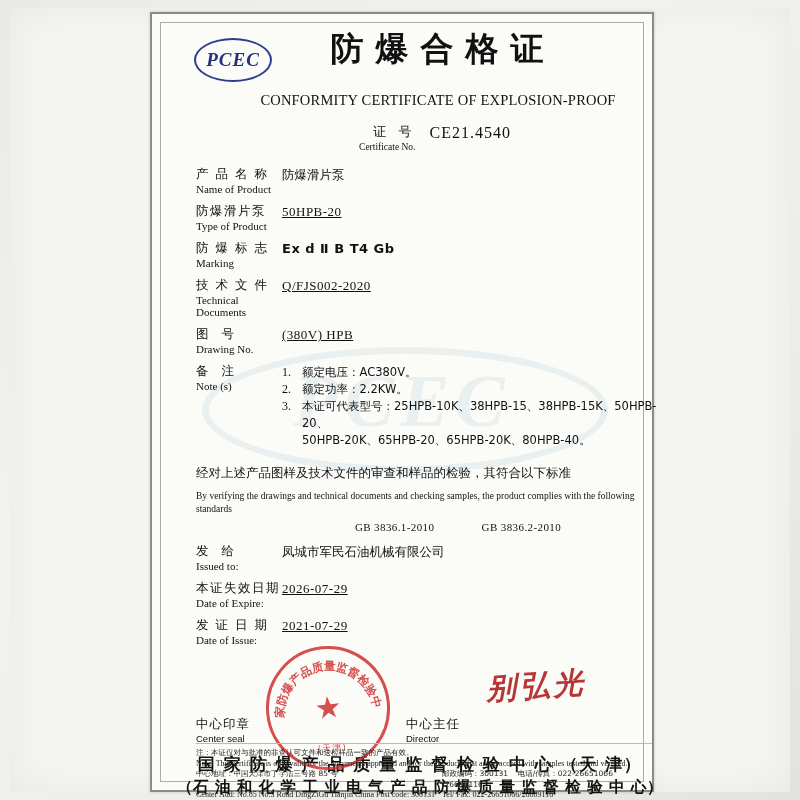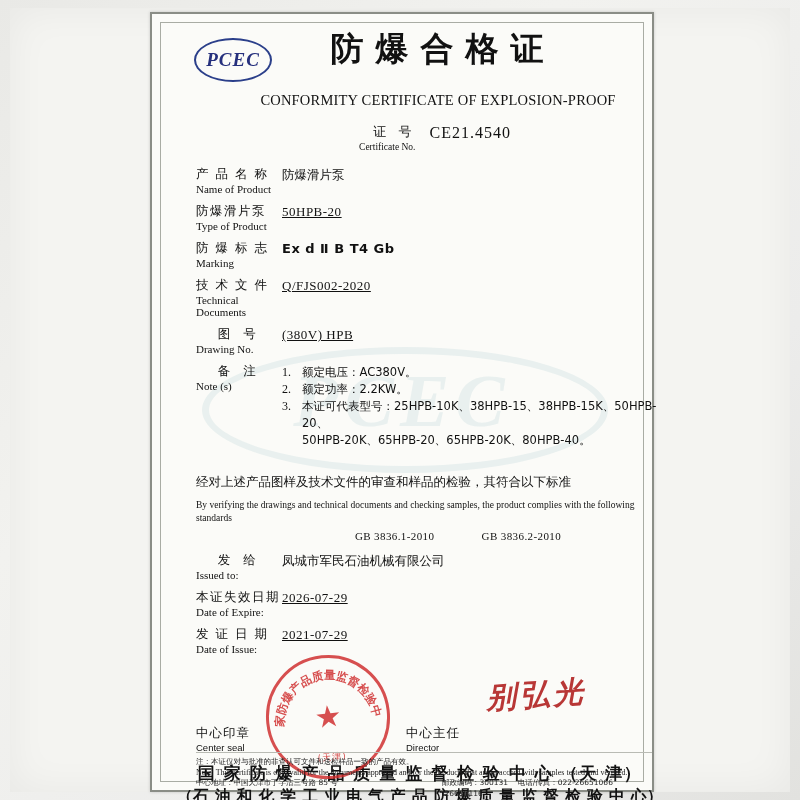--- a/index.html
+++ b/index.html
@@ -185,21 +185,21 @@
     flex: 0 0 86px;
     text-align: left;
   }
   .field-label .cn {
     display: block;
     font-family: "DejaVu Sans", sans-serif;
     font-size: 12.5px;
     color: #111;
     letter-spacing: 1px;
   }
-  .field-label .cn.sp4 { letter-spacing: 4.5px; text-align: center; }
+  .field-label .cn.sp4 { letter-spacing: 4.5px; }
   .field-label .cn.sp2 { letter-spacing: 1.5px; }
   .field-label .en {
     display: block;
     font-family: "Liberation Serif", serif;
     font-size: 11px;
     color: #111;
     margin-top: 0px;
   }
   .field-value {
     flex: 1;
@@ -242,21 +242,21 @@
   .note-cont {
     padding-left: 20px;
     font-family: "DejaVu Sans", sans-serif;
     font-size: 11.5px;
     line-height: 17px;
     color: #111;
   }
 
   
   .statement {
-    margin-top: 24px;
+    margin-top: 15px;
     padding-left: 26px;
     padding-right: 10px;
   }
   .statement-cn {
     font-family: "DejaVu Sans", sans-serif;
     font-size: 12.5px;
     color: #111;
     line-height: 18px;
   }
   .statement-en {

